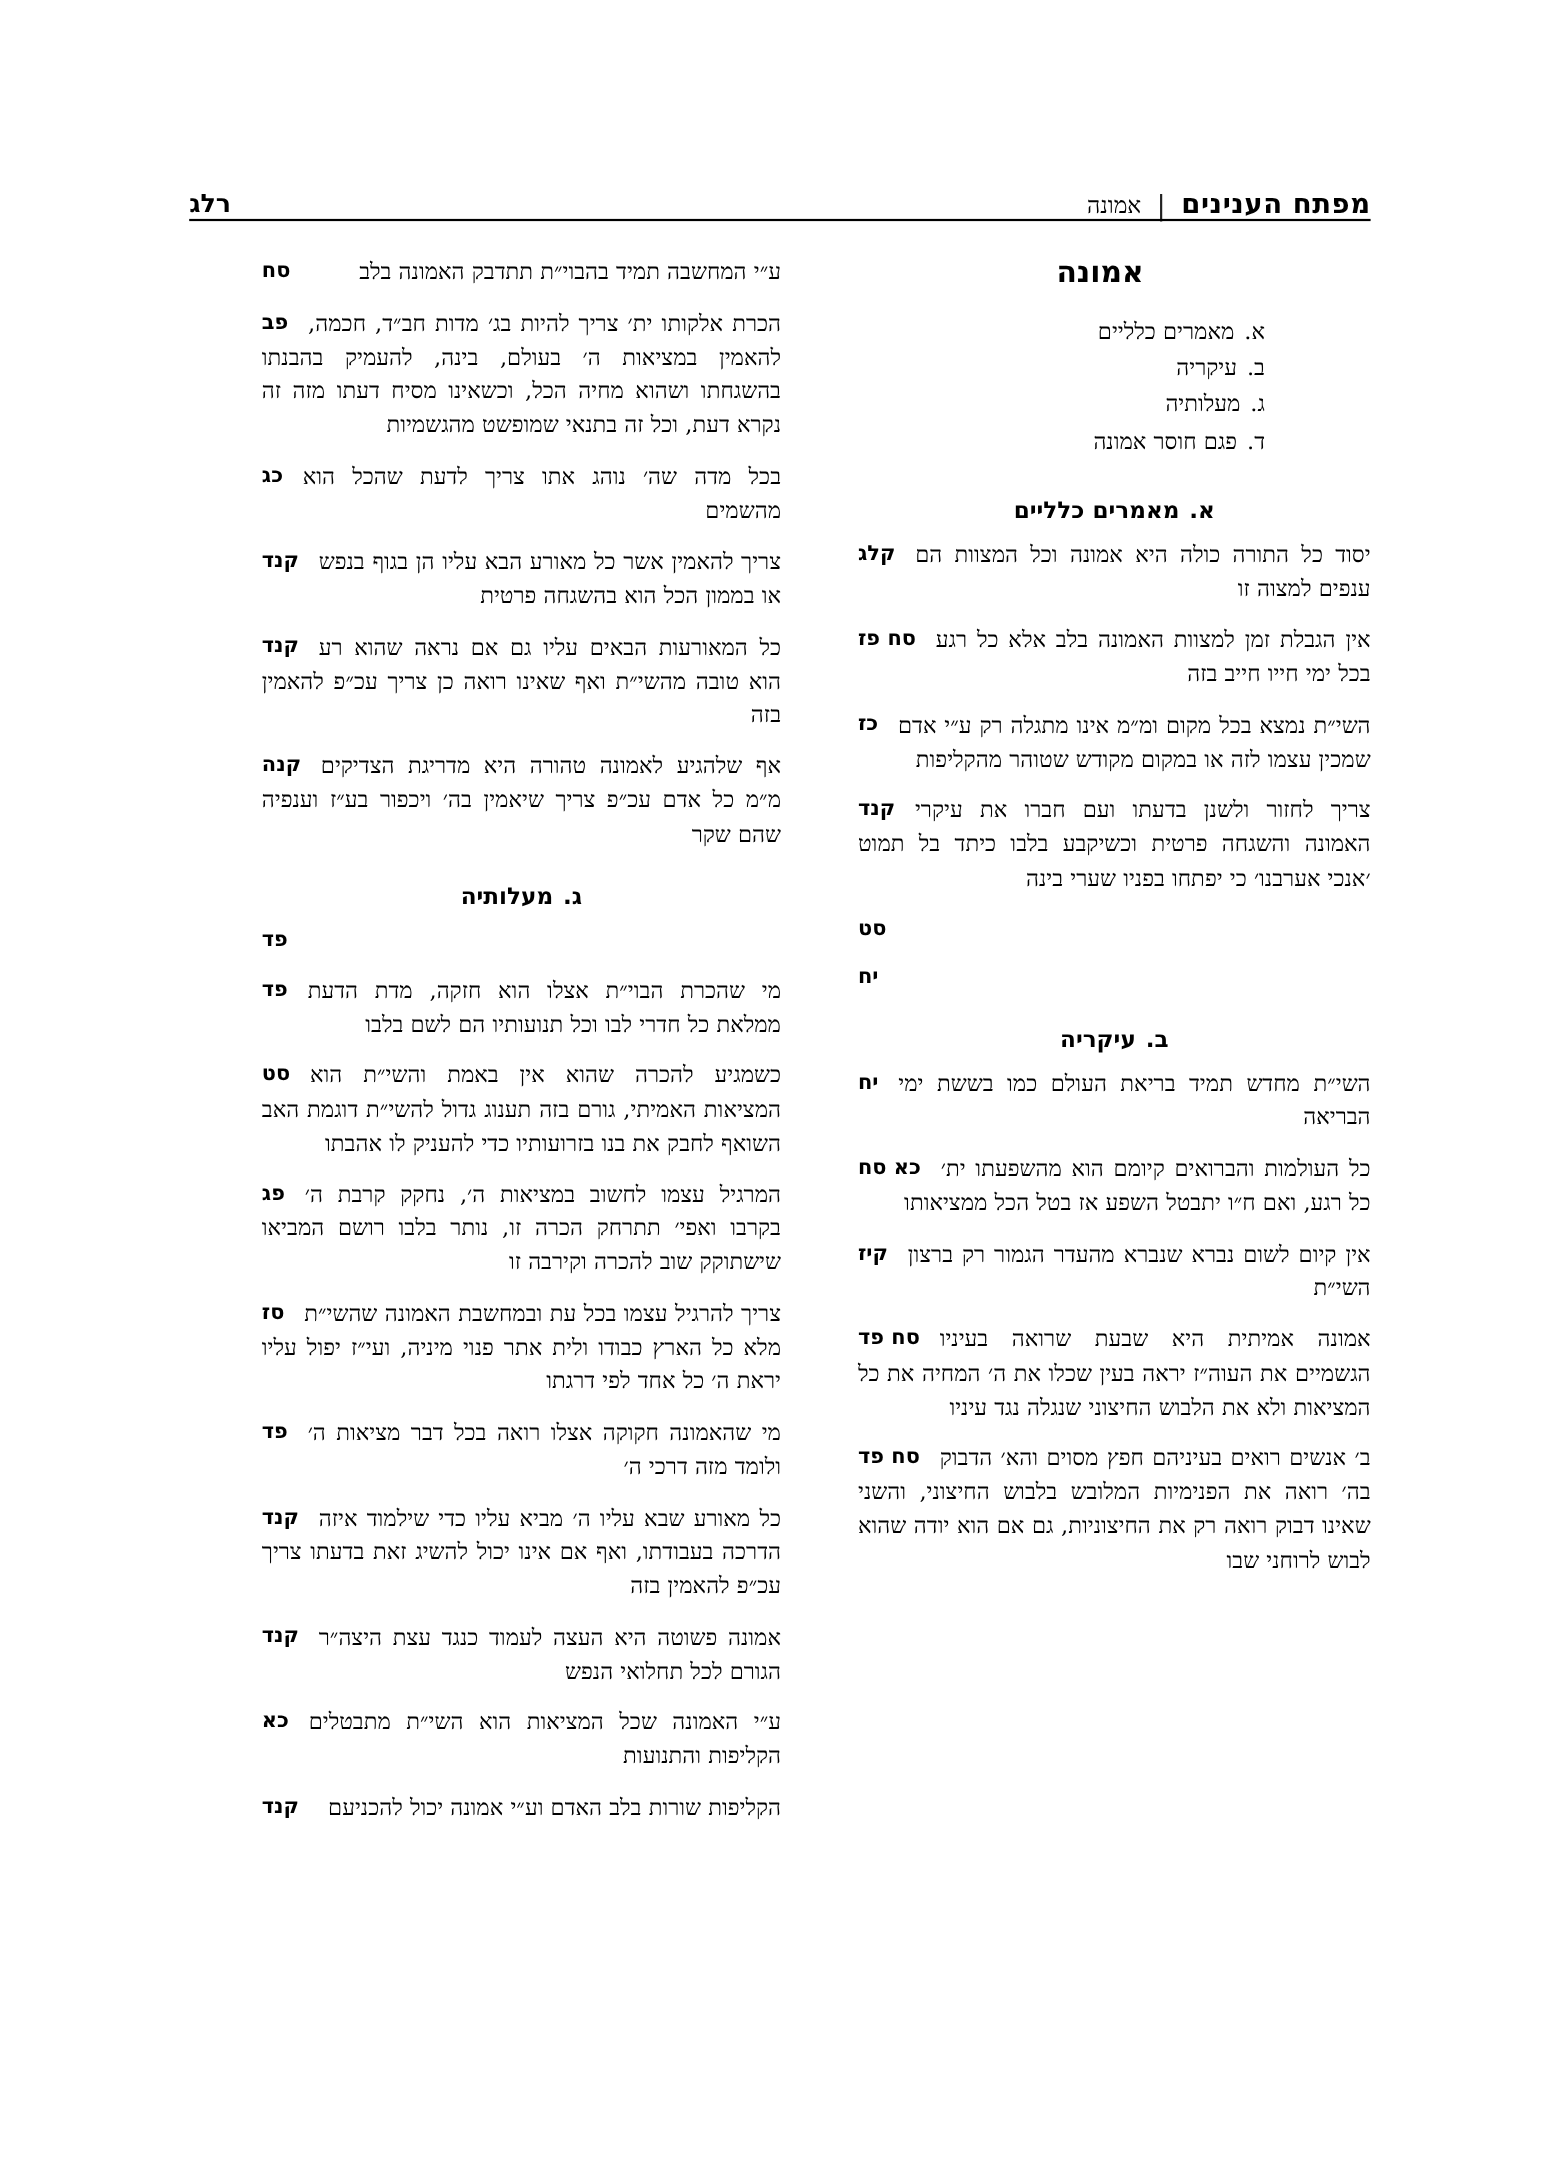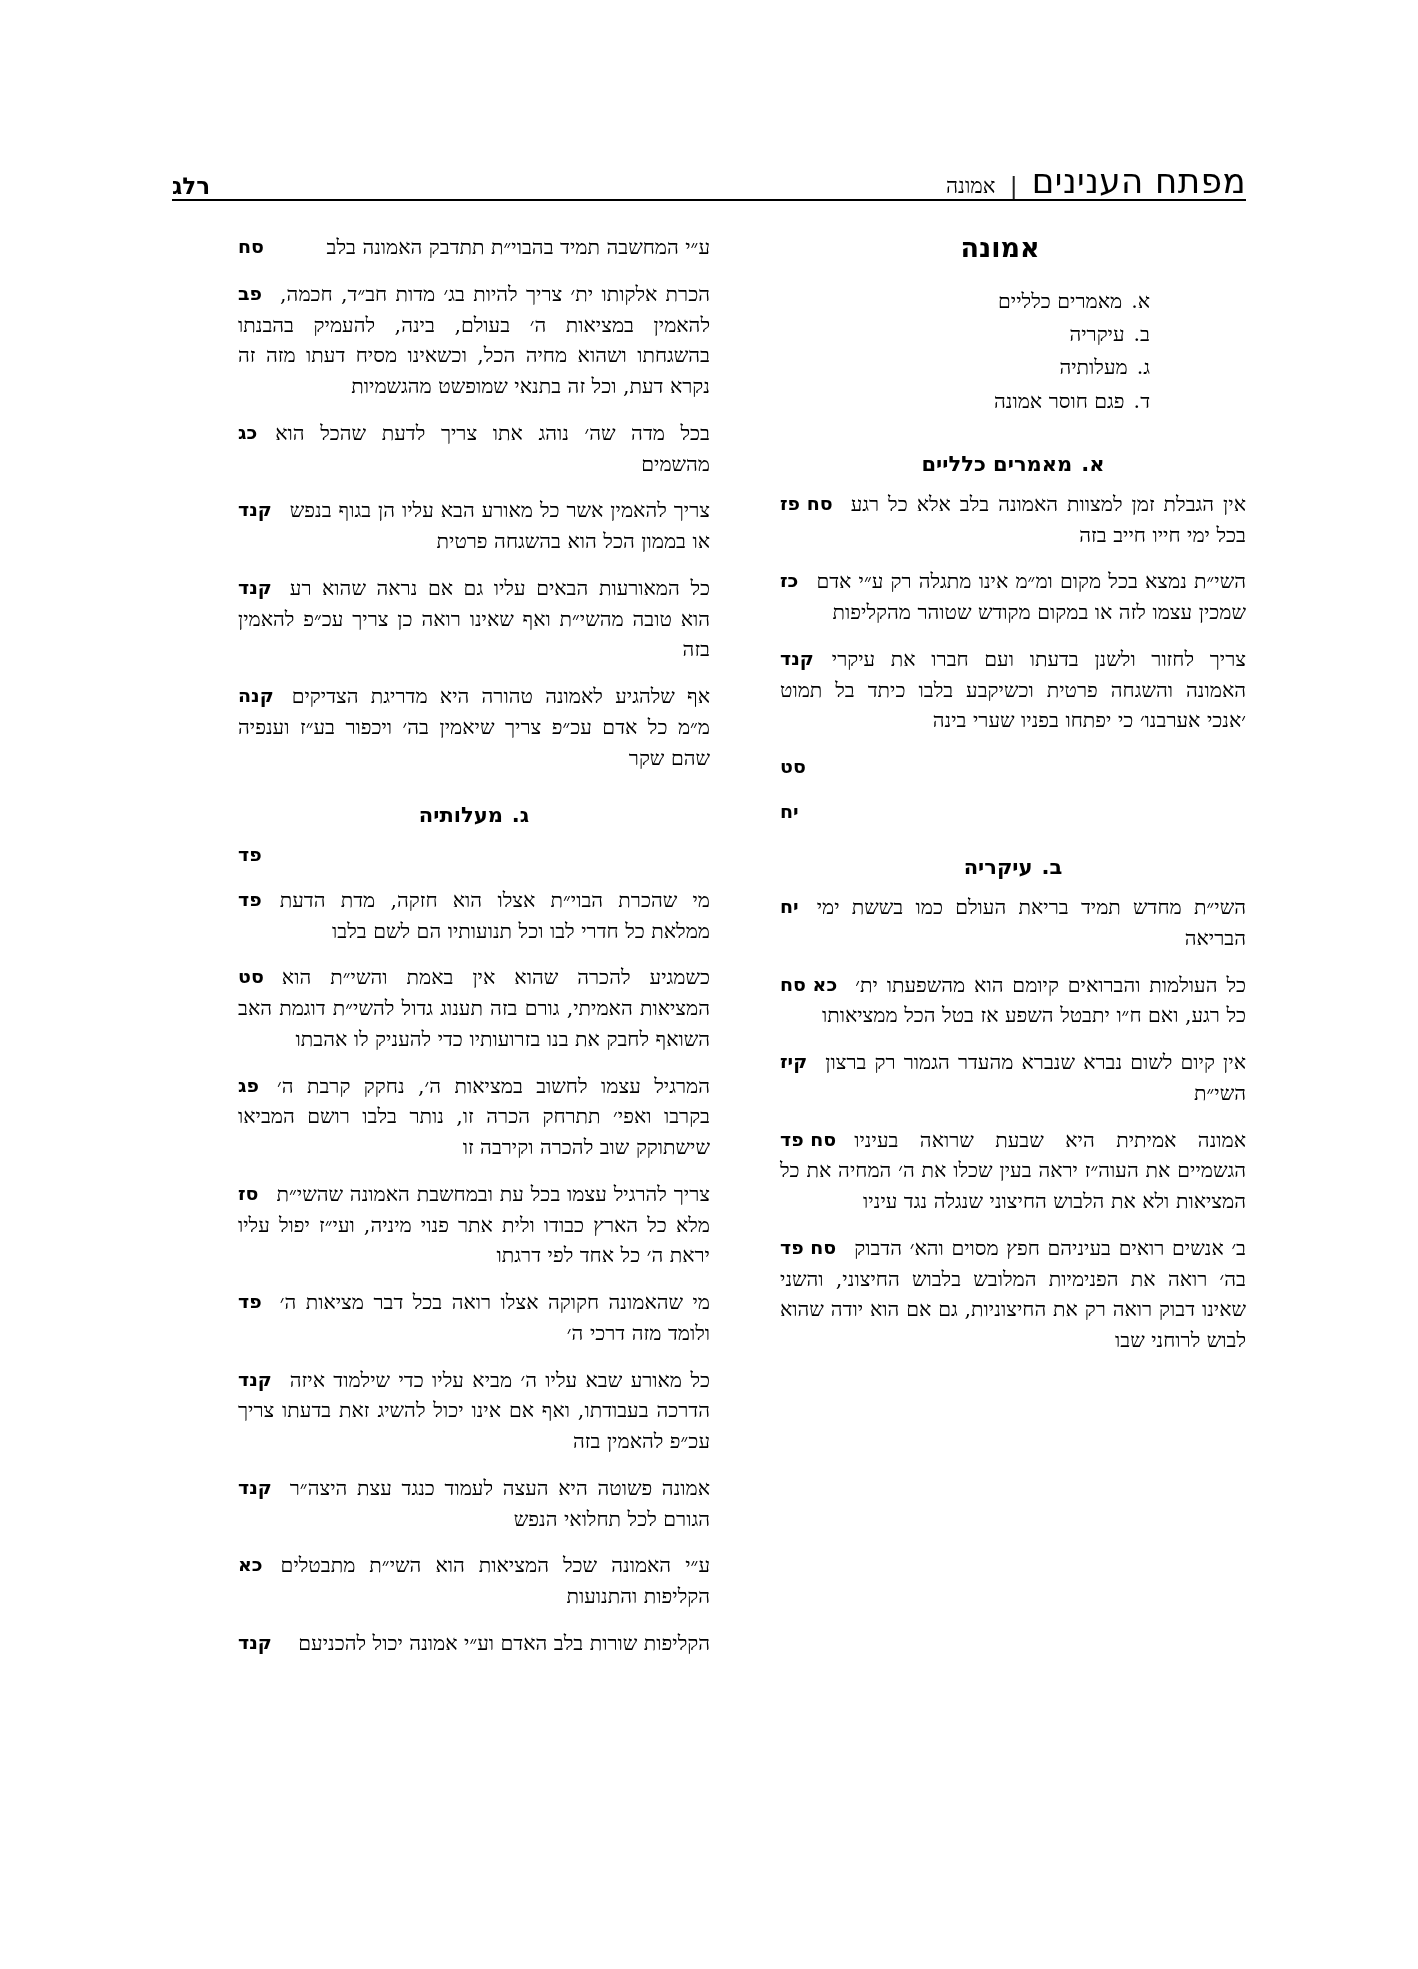--- a/index.html
+++ b/index.html
@@ -33,22 +33,22 @@
     direction: rtl;
   }
   .rh-right {
     display: flex;
     align-items: baseline;
     gap: 14px;
     direction: rtl;
   }
   .rh-title {
     font-family: "DejaVu Sans", "Liberation Sans", sans-serif;
-    font-weight: 400;
-    font-size: 34px;
+    font-weight: 700;
+    font-size: 25px;
     letter-spacing: 0.5px;
     line-height: 1;
   }
   .rh-sep {
     font-size: 25px;
     line-height: 1;
     font-weight: 300;
     color: #222;
     transform: translateY(1px);
   }
@@ -180,20 +180,24 @@
         <li>
           <span class="num">ד.</span><span>פגם חוסר אמונה</span>
         </li>
       </ul>
 
       <h2 class="sec-head">
         <span class="num">א.</span><span>מאמרים כלליים</span>
       </h2>
 
       <p class="entry">
+        <span class="ref">קלג</span>
+        <span class="body">יסוד כל התורה כולה היא אמונה וכל המצוות הם ענפים למצוה זו</span>
+      </p>
+      <p class="entry">
         <span class="ref">סח פז</span>
         <span class="body">אין הגבלת זמן למצוות האמונה בלב אלא כל רגע בכל ימי חייו חייב בזה</span>
       </p>
       <p class="entry">
         <span class="ref">כז</span>
         <span class="body">השי״ת נמצא בכל מקום ומ״מ אינו מתגלה רק ע״י אדם שמכין עצמו לזה או במקום מקודש שטוהר מהקליפות</span>
       </p>
       <p class="entry">
         <span class="ref">קנד</span>
         <span class="body">צריך לחזור ולשנן בדעתו ועם חברו את עיקרי האמונה והשגחה פרטית וכשיקבע בלבו כיתד בל תמוט ׳אנכי אערבנו׳ כי יפתחו בפניו שערי בינה</span>

